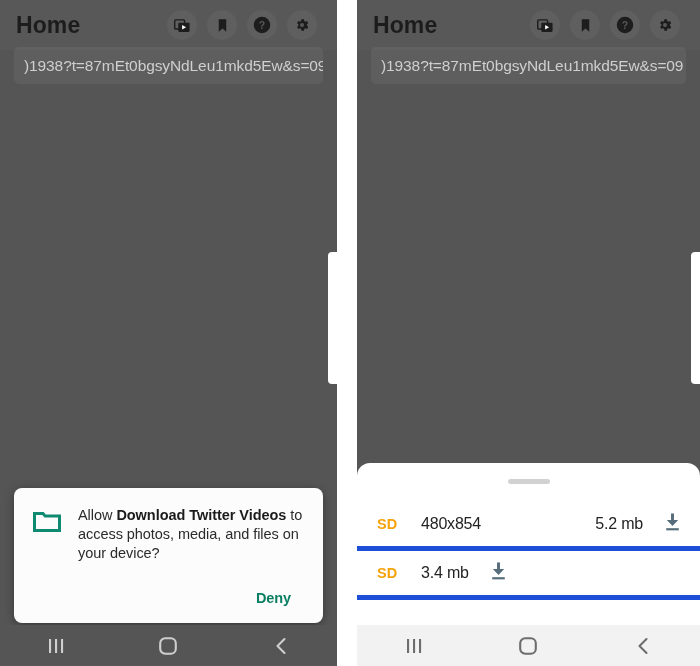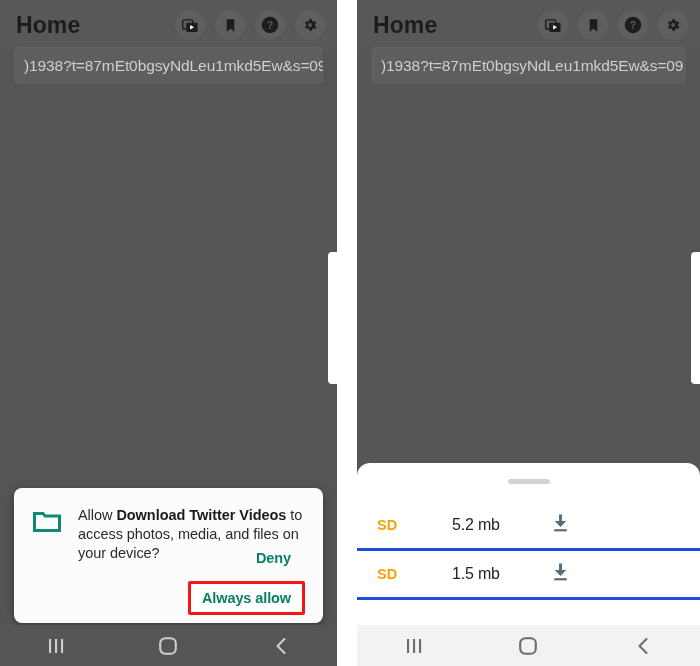--- a/index.html
+++ b/index.html
@@ -39,21 +39,21 @@
     background: #555555;
   }
 
   
   .appbar {
     position: absolute;
     left: 0; right: 0; top: 0;
     height: 50px;
     display: flex;
     align-items: center;
-    padding: 0 12px 0 16px;
+    padding: 0 20px 0 16px;
     box-sizing: border-box;
     background: #585858;
   }
   .app-title {
     font-size: 23px;
     font-weight: bold;
     color: #1c1c1c;
     letter-spacing: 0.1px;
     flex: 0 0 auto;
   }
@@ -175,22 +175,21 @@
     background: #d2d2d2;
     margin: 16px auto 0 auto;
   }
   .quality-list { margin-top: 18px; }
   .quality-row {
     display: flex;
     align-items: center;
     height: 49px;
     padding: 0 18px 0 20px;
     box-sizing: border-box;
-    border-bottom: 3px solid #1d4ed8;
-    gap: 31px;
+    border-bottom: 5px solid #1d4ed8;
   }
   .q-badge {
     font-size: 14.5px;
     font-weight: bold;
     color: #f5a309;
     width: 44px;
     flex: 0 0 auto;
   }
   .q-res {
     font-size: 16px;
@@ -274,21 +273,20 @@
       <div class="perm-body">
         <span class="folder-icon">
           <svg width="30" height="26" viewBox="0 0 30 26">
             <path d="M2.5 5.5h8.5l2.2 2.6h14.3v14.4H2.5z" fill="none" stroke="#0f8a70" stroke-width="3"></path>
           </svg>
         </span>
         <div class="perm-text"><span>Allow </span><b>Download Twitter Videos</b><span> to access photos, media, and files on your device?</span></div>
       </div>
       <div class="perm-actions">
         <button class="text-btn">Deny</button>
-        <button class="text-btn btn-highlight">Always allow</button>
       </div>
     </div>
 
     <div class="navbar navbar-dim">
       <div class="nav-btn">
         <svg width="20" height="18" viewBox="0 0 20 18">
           <rect x="3" y="2" width="2.1" height="14" fill="#cfcfcf"></rect>
           <rect x="9" y="2" width="2.1" height="14" fill="#cfcfcf"></rect>
           <rect x="15" y="2" width="2.1" height="14" fill="#cfcfcf"></rect>
         </svg>
@@ -344,33 +342,34 @@
     </div>
 
     <div class="edge-scroll"></div>
 
     <div class="sheet">
       <div class="sheet-handle"></div>
       <div class="quality-list">
 
         <div class="quality-row">
           <span class="q-badge">SD</span>
+          <span class="q-res">480x854</span>
           <span class="q-size">5.2 mb</span>
           <span class="dl-icon">
             <svg width="19" height="20" viewBox="0 0 20 21">
               <path d="M10 1.5v9" stroke="#566d7c" stroke-width="3.1" stroke-linecap="butt"></path>
               <path d="M4 8.5 L10 14.6 L16 8.5 Z" fill="#566d7c"></path>
               <rect x="3.4" y="17" width="13.2" height="2.3" fill="#566d7c"></rect>
             </svg>
           </span>
         </div>
 
         <div class="quality-row">
           <span class="q-badge">SD</span>
-          <span class="q-size">1.5 mb</span>
+          <span class="q-size">3.4 mb</span>
           <span class="dl-icon">
             <svg width="19" height="20" viewBox="0 0 20 21">
               <path d="M10 1.5v9" stroke="#566d7c" stroke-width="3.1" stroke-linecap="butt"></path>
               <path d="M4 8.5 L10 14.6 L16 8.5 Z" fill="#566d7c"></path>
               <rect x="3.4" y="17" width="13.2" height="2.3" fill="#566d7c"></rect>
             </svg>
           </span>
         </div>
 
       </div>

